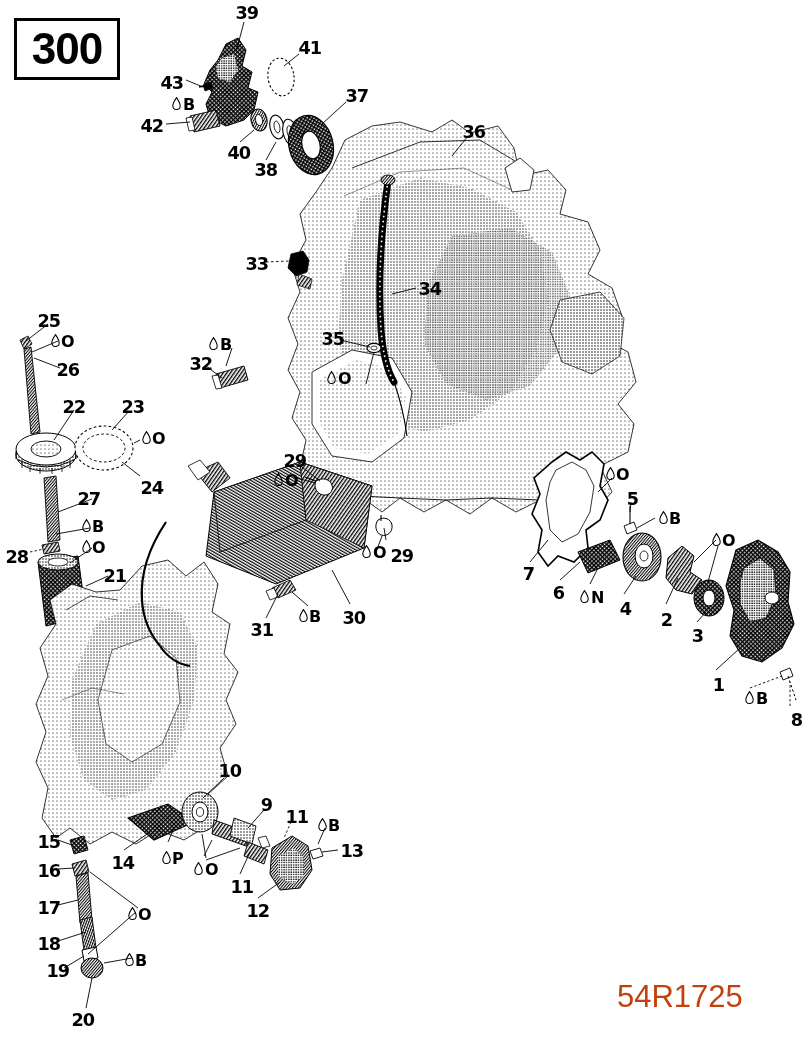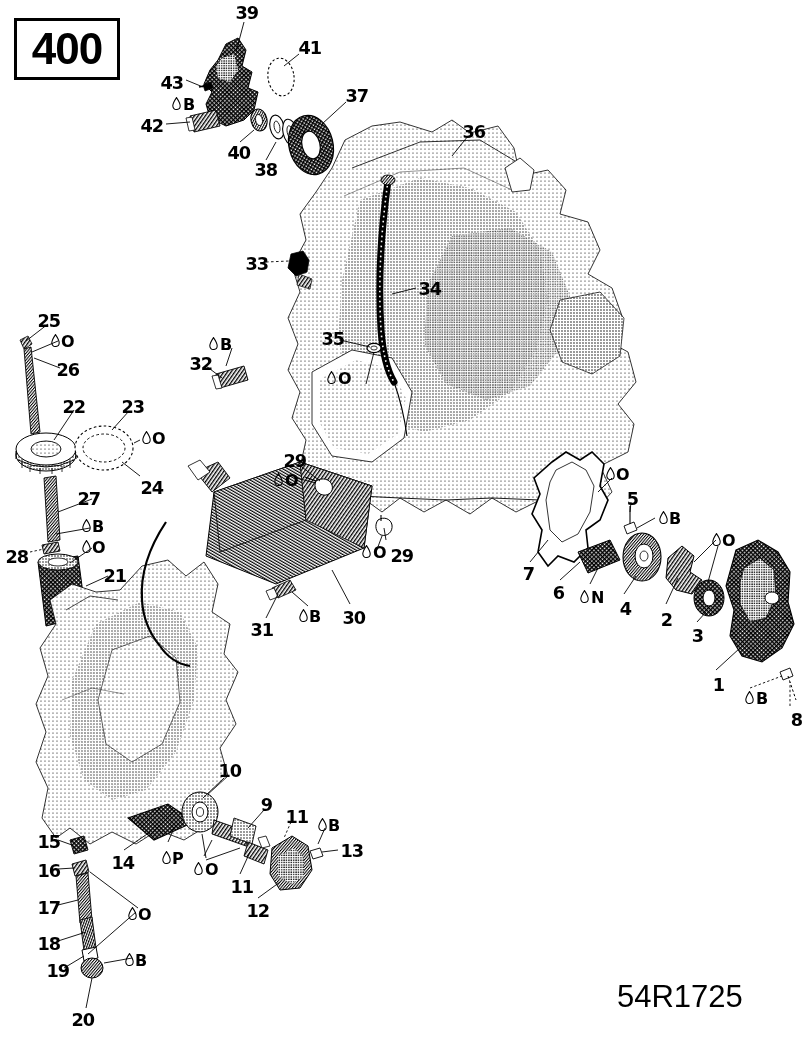--- a/index.html
+++ b/index.html
@@ -52,21 +52,21 @@
   .lub.rev .drop{order:-1;}
   .lub .ltr{display:inline-block;}
   .lub.rev .ltr{margin-left:2px;}
   .lub:not(.rev) .ltr{margin-left:1px;}
 
   
   .code{
     position:absolute;
     font-family:"Liberation Sans",sans-serif;
     font-size:31px;
-    color:#000000;
+    color:#c2410c;
     letter-spacing:0px;
     white-space:nowrap;
   }
 </style>
 </head>
 <body>
 
 <div id="sheet">
 
   <svg id="svgroot" viewBox="0 0 810 1060">
@@ -447,21 +447,21 @@
         <path d="M64 968 L84 956"></path>
         <path d="M138 908 L90 872"></path>
         <path d="M136 912 L88 954"></path>
         <path d="M132 958 L104 963"></path>
         <path d="M86 1008 L92 978"></path>
       </g>
     </g>
   </svg>
 
   <div class="section-box" id="sectionBox" style="left: 14px; top: 18px; width: 100px; height: 56px; font-size: 44px;">
-    <span>400</span>
+    <span>300</span>
   </div>
 
   <div id="callouts">
       <div class="num" style="left: 236px; top: 5px;">39</div>
       <div class="num" style="left: 299px; top: 40px;">41</div>
       <div class="num" style="left: 161px; top: 75px;">43</div>
       <div class="num" style="left: 346px; top: 88px;">37</div>
       <div class="num" style="left: 141px; top: 118px;">42</div>
       <div class="num" style="left: 228px; top: 145px;">40</div>
       <div class="num" style="left: 255px; top: 162px;">38</div>

